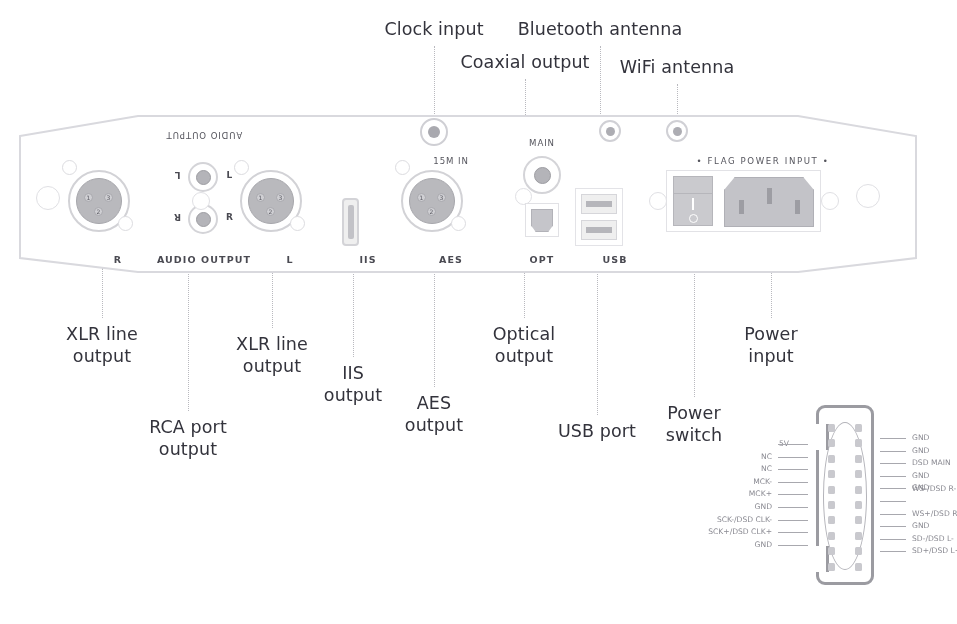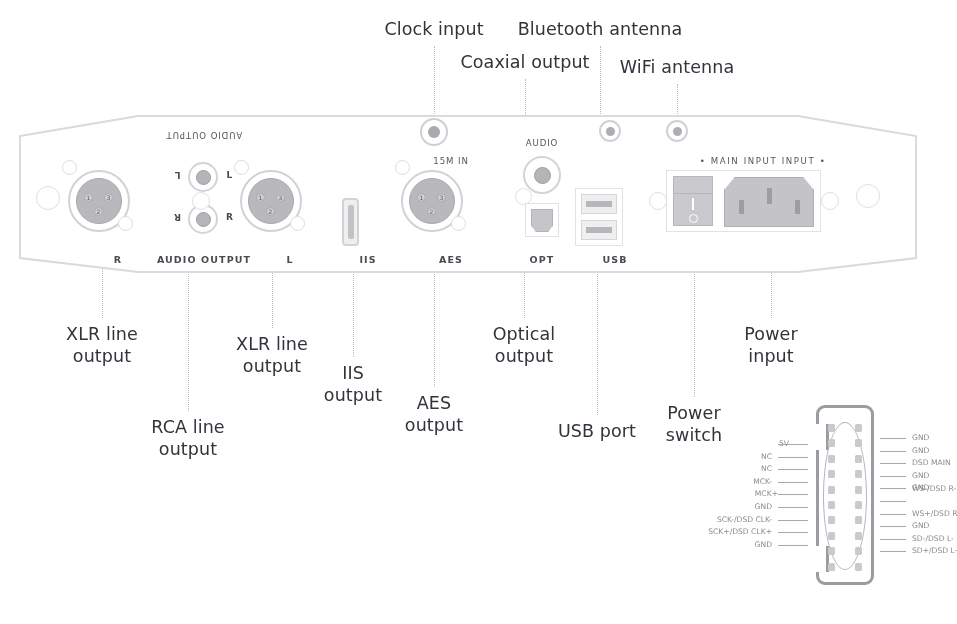--- a/index.html
+++ b/index.html
@@ -93,21 +93,21 @@
     <div class="leader" style="left: 525px; top: 79px; height: 76px;"></div>
     <div class="callout" style="left: 525px; top: 51px;">Coaxial output</div>
     <div class="leader" style="left: 600px; top: 46px; height: 76px;"></div>
     <div class="callout" style="left: 600px; top: 18px;">Bluetooth antenna</div>
     <div class="leader" style="left: 677px; top: 84px; height: 38px;"></div>
     <div class="callout" style="left: 677px; top: 56px;">WiFi antenna</div>
     <div class="leader" style="left: 102px; top: 268px; height: 50px;"></div>
     <div class="callout" style="left: 102px; top: 323px;">XLR line
 output</div>
     <div class="leader" style="left: 188px; top: 230px; height: 181px;"></div>
-    <div class="callout" style="left: 188px; top: 416px;">RCA line
+    <div class="callout" style="left: 188px; top: 416px;">RCA port
 output</div>
     <div class="leader" style="left: 272px; top: 268px; height: 60px;"></div>
     <div class="callout" style="left: 272px; top: 333px;">XLR line
 output</div>
     <div class="leader" style="left: 353px; top: 268px; height: 89px;"></div>
     <div class="callout" style="left: 353px; top: 362px;">IIS
 output</div>
     <div class="leader" style="left: 434px; top: 268px; height: 119px;"></div>
     <div class="callout" style="left: 434px; top: 392px;">AES
 output</div>
@@ -176,21 +176,21 @@
   <div class="xlr" style="left:383px;top:62px;">
     <div class="xlr-in">
       <div class="xlr-pin" style="left:7px;top:14px;">1</div>
       <div class="xlr-pin" style="left:27px;top:14px;">3</div>
       <div class="xlr-pin" style="left:17px;top:28px;">2</div>
     </div>
   </div>
   <div class="xlr-ear" style="left:377px;top:52px;"></div>
   <div class="xlr-ear" style="left:433px;top:108px;"></div>
 
-  <div class="panel-label small" style="left:524px;top:30px;">AUDIO</div>
+  <div class="panel-label small" style="left:524px;top:30px;">MAIN</div>
   <div class="rca" style="left:505px;top:48px;width:38px;height:38px;">
     <div class="rca-in" style="width:17px;height:17px;margin:-8.5px 0 0 -8.5px;"></div>
   </div>
   <div class="ring" style="left:497px;top:80px;width:17px;height:17px;"></div>
 
   <div class="opt" style="left:507px;top:95px;">
     <div class="opt-in"></div>
   </div>
 
   <div class="usb-box" style="left:557px;top:80px;">
@@ -202,21 +202,21 @@
       </div>
   </div>
 
   <div class="ant" style="left:581px;top:12px;">
     <div class="ant-in"></div>
   </div>
   <div class="ant" style="left:648px;top:12px;">
     <div class="ant-in"></div>
   </div>
 
-  <div class="panel-label small" style="left:745px;top:48px;letter-spacing:1.6px;">•  MAIN INPUT INPUT  •</div>
+  <div class="panel-label small" style="left:745px;top:48px;letter-spacing:1.6px;">•  FLAG POWER INPUT  •</div>
   <div class="pwr-box" style="left:648px;top:62px;">
     <div class="sw">
       <div class="sw-top"></div>
       <div class="sw-i"></div>
       <div class="sw-o"></div>
     </div>
     <div class="iec">
       <div class="iec-pin" style="left:14px;top:22px;width:5px;height:14px;"></div>
       <div class="iec-pin" style="left:42px;top:10px;width:5px;height:16px;"></div>
       <div class="iec-pin" style="left:70px;top:22px;width:5px;height:14px;"></div>
@@ -269,21 +269,21 @@
     </div>
   <div id="pin-labels-left">
       <div class="plabel l" style="right: 168px; top: 44px; text-align: center;">5V</div>
       <div class="pdash" style="left: 78px; width: 30px; top: 44px;"></div>
       <div class="plabel l" style="right: 185px; top: 56.6px;">NC</div>
       <div class="pdash" style="left: 78px; width: 30px; top: 56.6px;"></div>
       <div class="plabel l" style="right: 185px; top: 69.2px;">NC</div>
       <div class="pdash" style="left: 78px; width: 30px; top: 69.2px;"></div>
       <div class="plabel l" style="right: 185px; top: 81.8px;">MCK-</div>
       <div class="pdash" style="left: 78px; width: 30px; top: 81.8px;"></div>
-      <div class="plabel l" style="right: 179px; top: 94.4px;">MCK+</div>
+      <div class="plabel l" style="right: 185px; top: 94.4px;">MCK+</div>
       <div class="pdash" style="left: 78px; width: 30px; top: 94.4px;"></div>
       <div class="plabel l" style="right: 185px; top: 107px;">GND</div>
       <div class="pdash" style="left: 78px; width: 30px; top: 107px;"></div>
       <div class="plabel l" style="right: 185px; top: 119.6px;">SCK-/DSD CLK-</div>
       <div class="pdash" style="left: 78px; width: 30px; top: 119.6px;"></div>
       <div class="plabel l" style="right: 185px; top: 132.2px;">SCK+/DSD CLK+</div>
       <div class="pdash" style="left: 78px; width: 30px; top: 132.2px;"></div>
       <div class="plabel l" style="right: 185px; top: 144.8px;">GND</div>
       <div class="pdash" style="left: 78px; width: 30px; top: 144.8px;"></div>
     </div>

